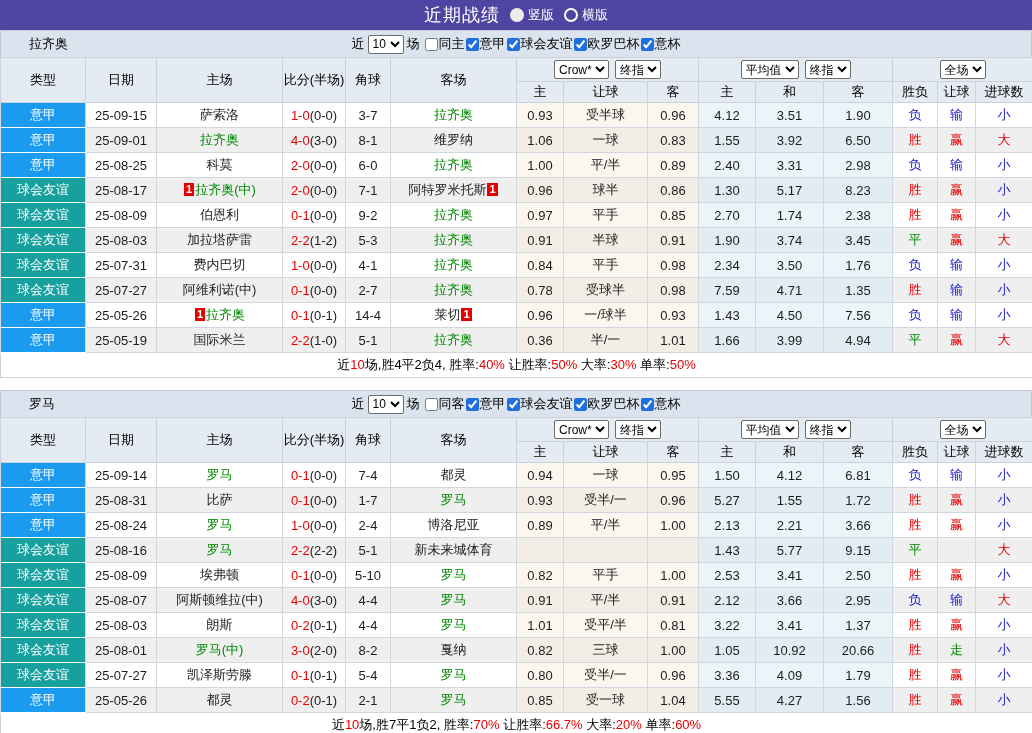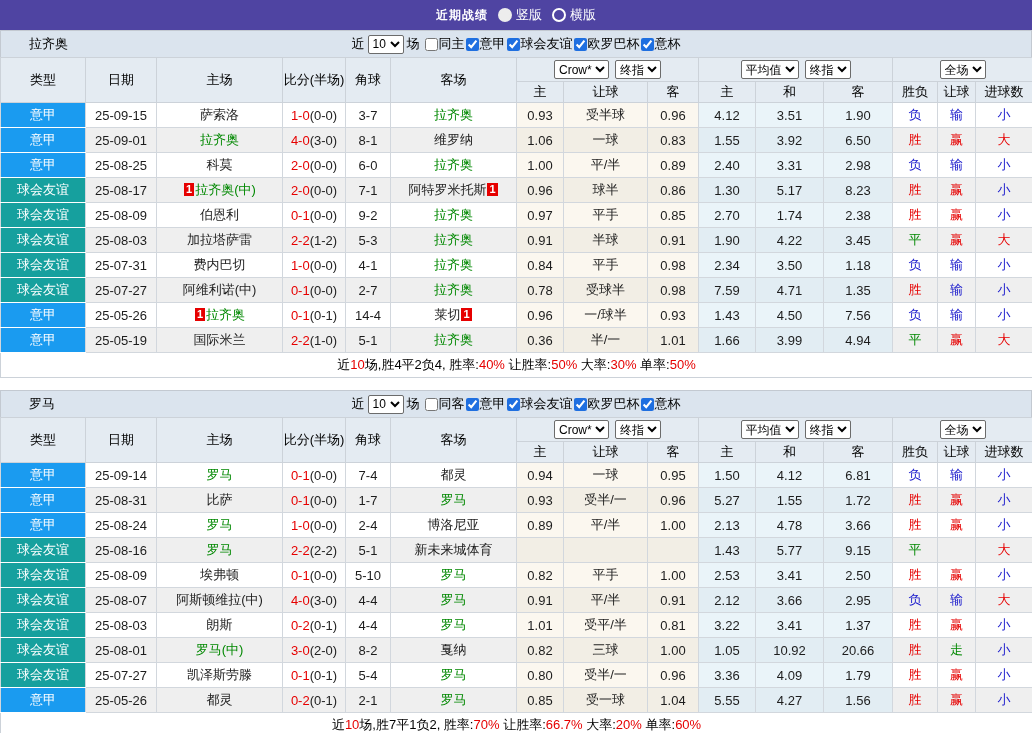--- a/index.html
+++ b/index.html
@@ -1,18 +1,18 @@
 <!DOCTYPE html>
 <html><head>
 <meta charset="utf-8">
 <style>
   html,body{margin:0;padding:0;background:#fff}
   body{width:1032px;font-family:"Liberation Sans","DejaVu Sans",sans-serif;-webkit-font-smoothing:antialiased}
   .topbar{height:30px;background:#4f44a2;display:flex;align-items:center;justify-content:center;gap:10px}
-  .title{color:#fff;font-weight:bold;font-size:12px;letter-spacing:1px}
+  .title{color:#fff;font-weight:normal;font-size:18px;letter-spacing:1px}
   .radio{display:flex;align-items:center;gap:4px;color:#fff;font-size:13px;cursor:pointer}
   .dot{width:10px;height:10px;border-radius:50%;border:2px solid #fff;background:transparent;display:inline-block}
   .dot.checked{background:#ededed;border-color:#ededed}
   .filterbar{position:relative;height:26px;background:#dbe4ee;display:flex;align-items:center;border-left:1px solid #c3c9d1;border-right:1px solid #c3c9d1;border-top:1px solid #c3c9d1}
   .teamname{position:absolute;left:28px;font-size:13px;color:#000}
   .controls{margin:0 auto;display:flex;align-items:center;font-size:13px;color:#000}
   select{font-size:12px;height:19px;border:1px solid #6b6b6b;border-radius:2px;background:#fff;margin:0 3px;font-family:"Liberation Sans","DejaVu Sans",sans-serif}
   .chk{display:flex;align-items:center;cursor:pointer}
   .chk input{width:13px;height:13px;accent-color:#1f6fe0;margin:0 1px 0 5px;cursor:pointer}
   table.stats{width:1032px;border-collapse:collapse;table-layout:fixed;border:1px solid #b9bfc8;font-size:13px}
@@ -212,39 +212,39 @@
             <td class="type" style="background: rgb(22, 160, 158);">球会友谊</td>
             <td>25-08-03</td>
             <td><span class="teamtxt">加拉塔萨雷</span></td>
             <td><span class="ft">2-2</span><span class="ht">(1-2)</span></td>
             <td>5-3</td>
             <td><span class="teamtxt focus">拉齐奥</span></td>
             <td class="c-crow">0.91</td>
             <td class="c-crow">半球</td>
             <td class="c-crow">0.91</td>
             <td class="c-avg">1.90</td>
-            <td class="c-avg">4.22</td>
+            <td class="c-avg">3.74</td>
             <td class="c-avg">3.45</td>
             <td class="out" style="color: rgb(0, 136, 0);">平</td>
             <td class="out" style="color: rgb(230, 0, 0);">赢</td>
             <td class="out" style="color: rgb(230, 0, 0);">大</td>
           </tr>
           <tr>
             <td class="type" style="background: rgb(22, 160, 158);">球会友谊</td>
             <td>25-07-31</td>
             <td><span class="teamtxt">费内巴切</span></td>
             <td><span class="ft">1-0</span><span class="ht">(0-0)</span></td>
             <td>4-1</td>
             <td><span class="teamtxt focus">拉齐奥</span></td>
             <td class="c-crow">0.84</td>
             <td class="c-crow">平手</td>
             <td class="c-crow">0.98</td>
             <td class="c-avg">2.34</td>
             <td class="c-avg">3.50</td>
-            <td class="c-avg">1.18</td>
+            <td class="c-avg">1.76</td>
             <td class="out" style="color: rgb(24, 24, 204);">负</td>
             <td class="out" style="color: rgb(24, 24, 204);">输</td>
             <td class="out" style="color: rgb(24, 24, 204);">小</td>
           </tr>
           <tr>
             <td class="type" style="background: rgb(22, 160, 158);">球会友谊</td>
             <td>25-07-27</td>
             <td><span class="teamtxt">阿维利诺(中)</span></td>
             <td><span class="ft">0-1</span><span class="ht">(0-0)</span></td>
             <td>2-7</td>
@@ -412,21 +412,21 @@
             <td class="type" style="background: rgb(26, 155, 240);">意甲</td>
             <td>25-08-24</td>
             <td><span class="teamtxt focus">罗马</span></td>
             <td><span class="ft">1-0</span><span class="ht">(0-0)</span></td>
             <td>2-4</td>
             <td><span class="teamtxt">博洛尼亚</span></td>
             <td class="c-crow">0.89</td>
             <td class="c-crow">平/半</td>
             <td class="c-crow">1.00</td>
             <td class="c-avg">2.13</td>
-            <td class="c-avg">4.78</td>
+            <td class="c-avg">2.21</td>
             <td class="c-avg">3.66</td>
             <td class="out" style="color: rgb(230, 0, 0);">胜</td>
             <td class="out" style="color: rgb(230, 0, 0);">赢</td>
             <td class="out" style="color: rgb(24, 24, 204);">小</td>
           </tr>
           <tr>
             <td class="type" style="background: rgb(22, 160, 158);">球会友谊</td>
             <td>25-08-16</td>
             <td><span class="teamtxt focus">罗马</span></td>
             <td><span class="ft">2-2</span><span class="ht">(2-2)</span></td>

